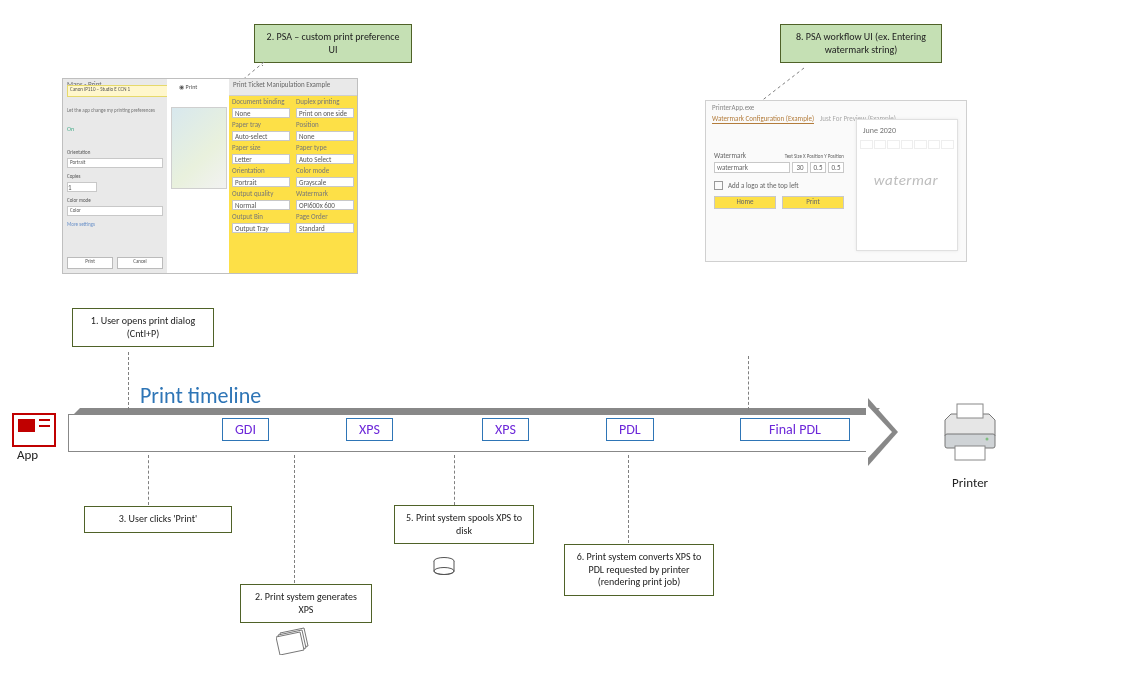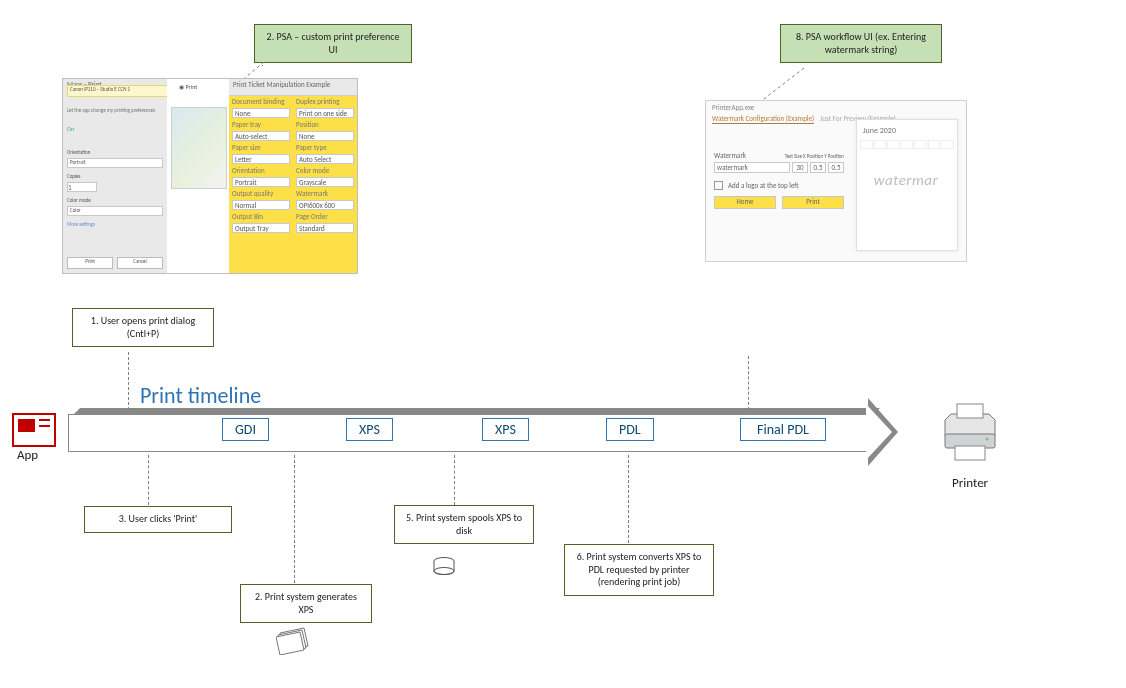--- a/index.html
+++ b/index.html
@@ -5,21 +5,21 @@
 html,body{margin:0;padding:0;font-family:"Segoe UI","Calibri",Arial,sans-serif;font-size:13px;color:#222;background:#fff}
 .canvas{position:relative;width:1126px;height:688px}
 .callout{position:absolute;border:1px solid #4f6228;background:#fff;padding:6px 10px;text-align:center;line-height:1.25;font-size:10px}
 .callout.green{background:#c5e0b4}
 .tl-title{position:absolute;left:140px;top:382px;font-size:22px;color:#2e75b6}
 .arrow3d{position:absolute;left:68px;top:408px;width:832px;height:48px}
 .arrow3d .body{position:absolute;left:0;top:6px;width:800px;height:36px;background:#fff;border:1px solid #888}
 .arrow3d .top{position:absolute;left:6px;top:0;width:800px;height:6px;background:#888;transform:skewX(-45deg);transform-origin:0 100%}
 .arrow3d .head{position:absolute;left:800px;top:-10px;width:0;height:0;border-top:34px solid transparent;border-bottom:34px solid transparent;border-left:30px solid #888}
 .arrow3d .head2{position:absolute;left:798px;top:-4px;width:0;height:0;border-top:28px solid transparent;border-bottom:28px solid transparent;border-left:26px solid #fff}
-.stage{position:absolute;top:418px;border:1px solid #2e75b6;color:#0c4a6e;background:#fff;padding:2px 12px;font-size:14px}
+.stage{position:absolute;top:418px;border:1px solid #2e75b6;color:#6d28d9;background:#fff;padding:2px 12px;font-size:14px}
 .dash{position:absolute;border-left:1px dashed #7f7f7f}
 .app-icon{position:absolute;left:12px;top:413px;width:40px;height:30px;border:2px solid #c00000;background:#fff}
 .app-icon::before{content:"";position:absolute;left:4px;top:4px;width:17px;height:13px;background:#c00000}
 .app-icon::after{content:"";position:absolute;left:25px;top:4px;width:11px;height:4px;border-top:2px solid #c00000;border-bottom:2px solid #c00000}
 .app-label{position:absolute;left:17px;top:447px;font-size:13px}
 .printer-label{position:absolute;left:952px;top:475px;font-size:13px}
 .printer{position:absolute;left:935px;top:402px;width:70px;height:62px}
 .printer svg{width:100%;height:100%}
 .disk{position:absolute;left:432px;top:557px;width:24px;height:20px}
 .disk svg{width:100%;height:100%}
@@ -60,21 +60,21 @@
   <div class="top"></div>
   <div class="body"></div>
   <div class="head"></div>
   <div class="head2"></div>
 </div>
 
 <div class="stage" style="left:222px">GDI</div>
 <div class="stage" style="left:346px">XPS</div>
 <div class="stage" style="left:482px">XPS</div>
 <div class="stage" style="left:606px">PDL</div>
-<div class="stage" style="left:740px;width:72px;text-align:center;padding:2px 6px">Final PDL</div>
+<div class="stage" style="left:740px;width:72px;text-align:center;padding:2px 18px">Final PDL</div>
 
 <div class="app-icon"></div>
 <div class="app-label">App</div>
 
 <div class="printer">
   <svg viewBox="0 0 70 62">
     <path d="M16 12h38l6 6v16H10V18z" fill="#e6e6e6" stroke="#777" stroke-width="1"></path>
     <rect x="10" y="32" width="50" height="14" rx="2" fill="#cfd3d6" stroke="#777"></rect>
     <rect x="22" y="2" width="26" height="14" fill="#fff" stroke="#888"></rect>
     <rect x="20" y="44" width="30" height="14" fill="#fff" stroke="#888"></rect>

